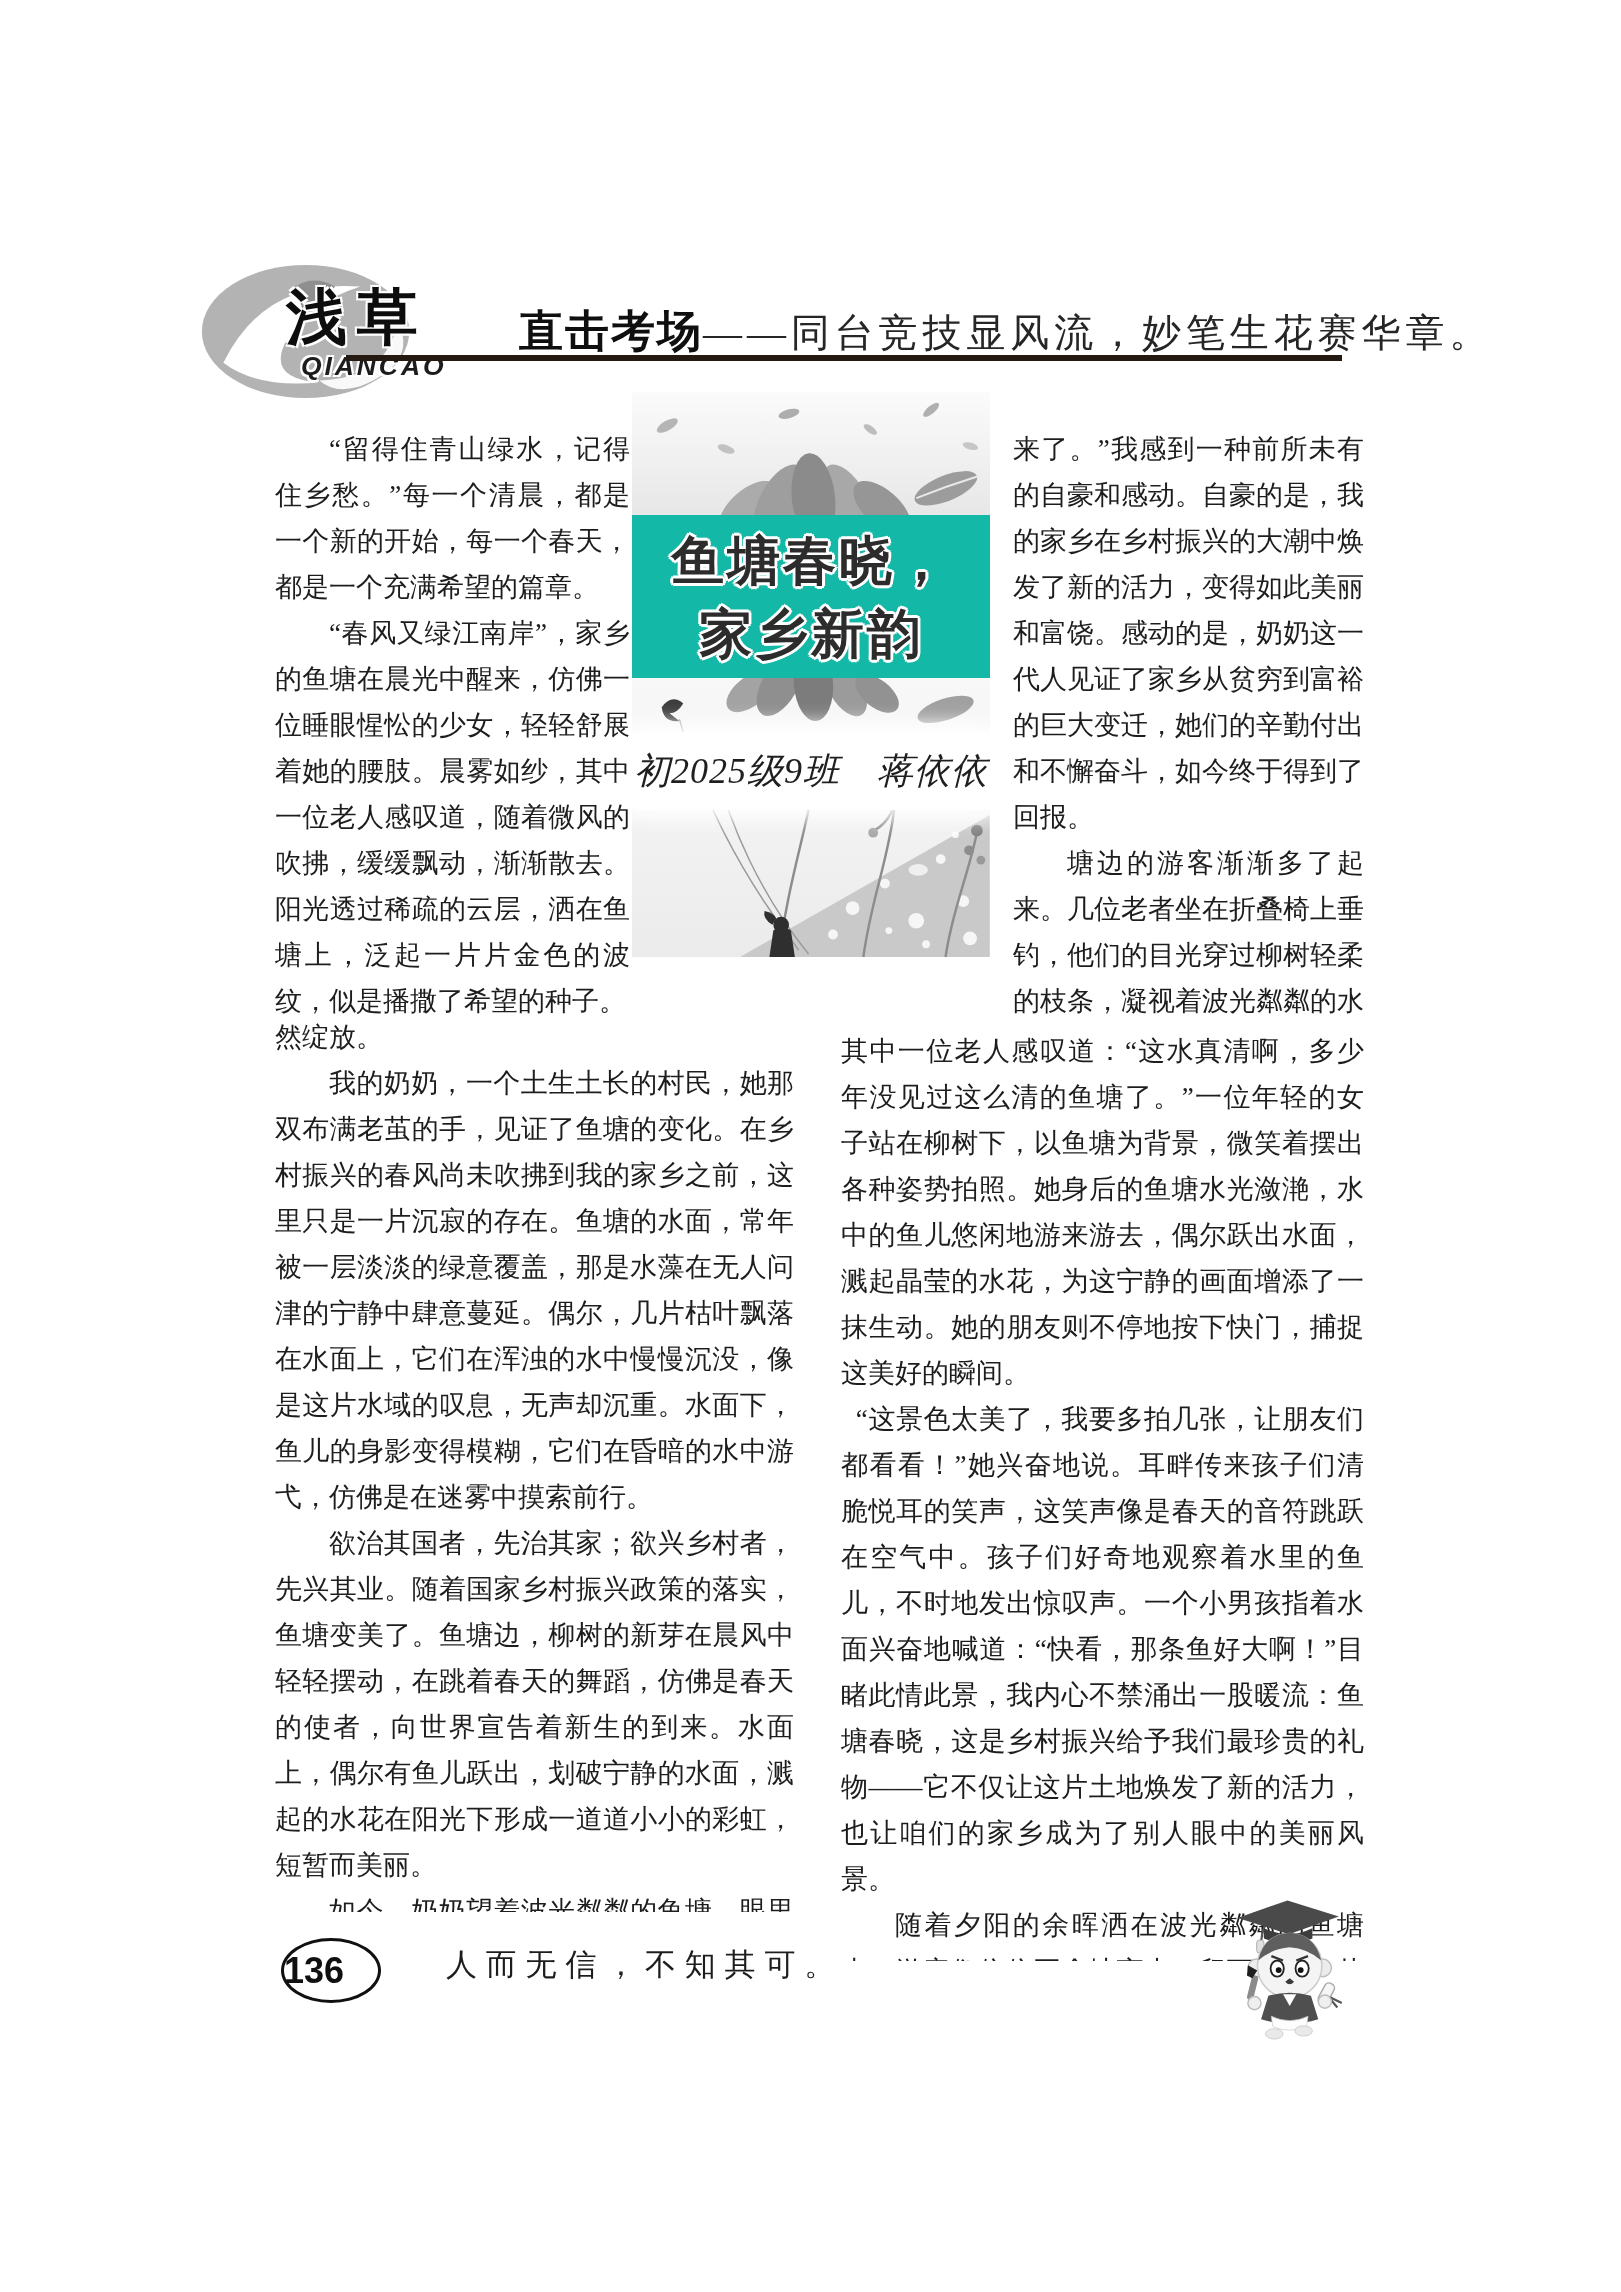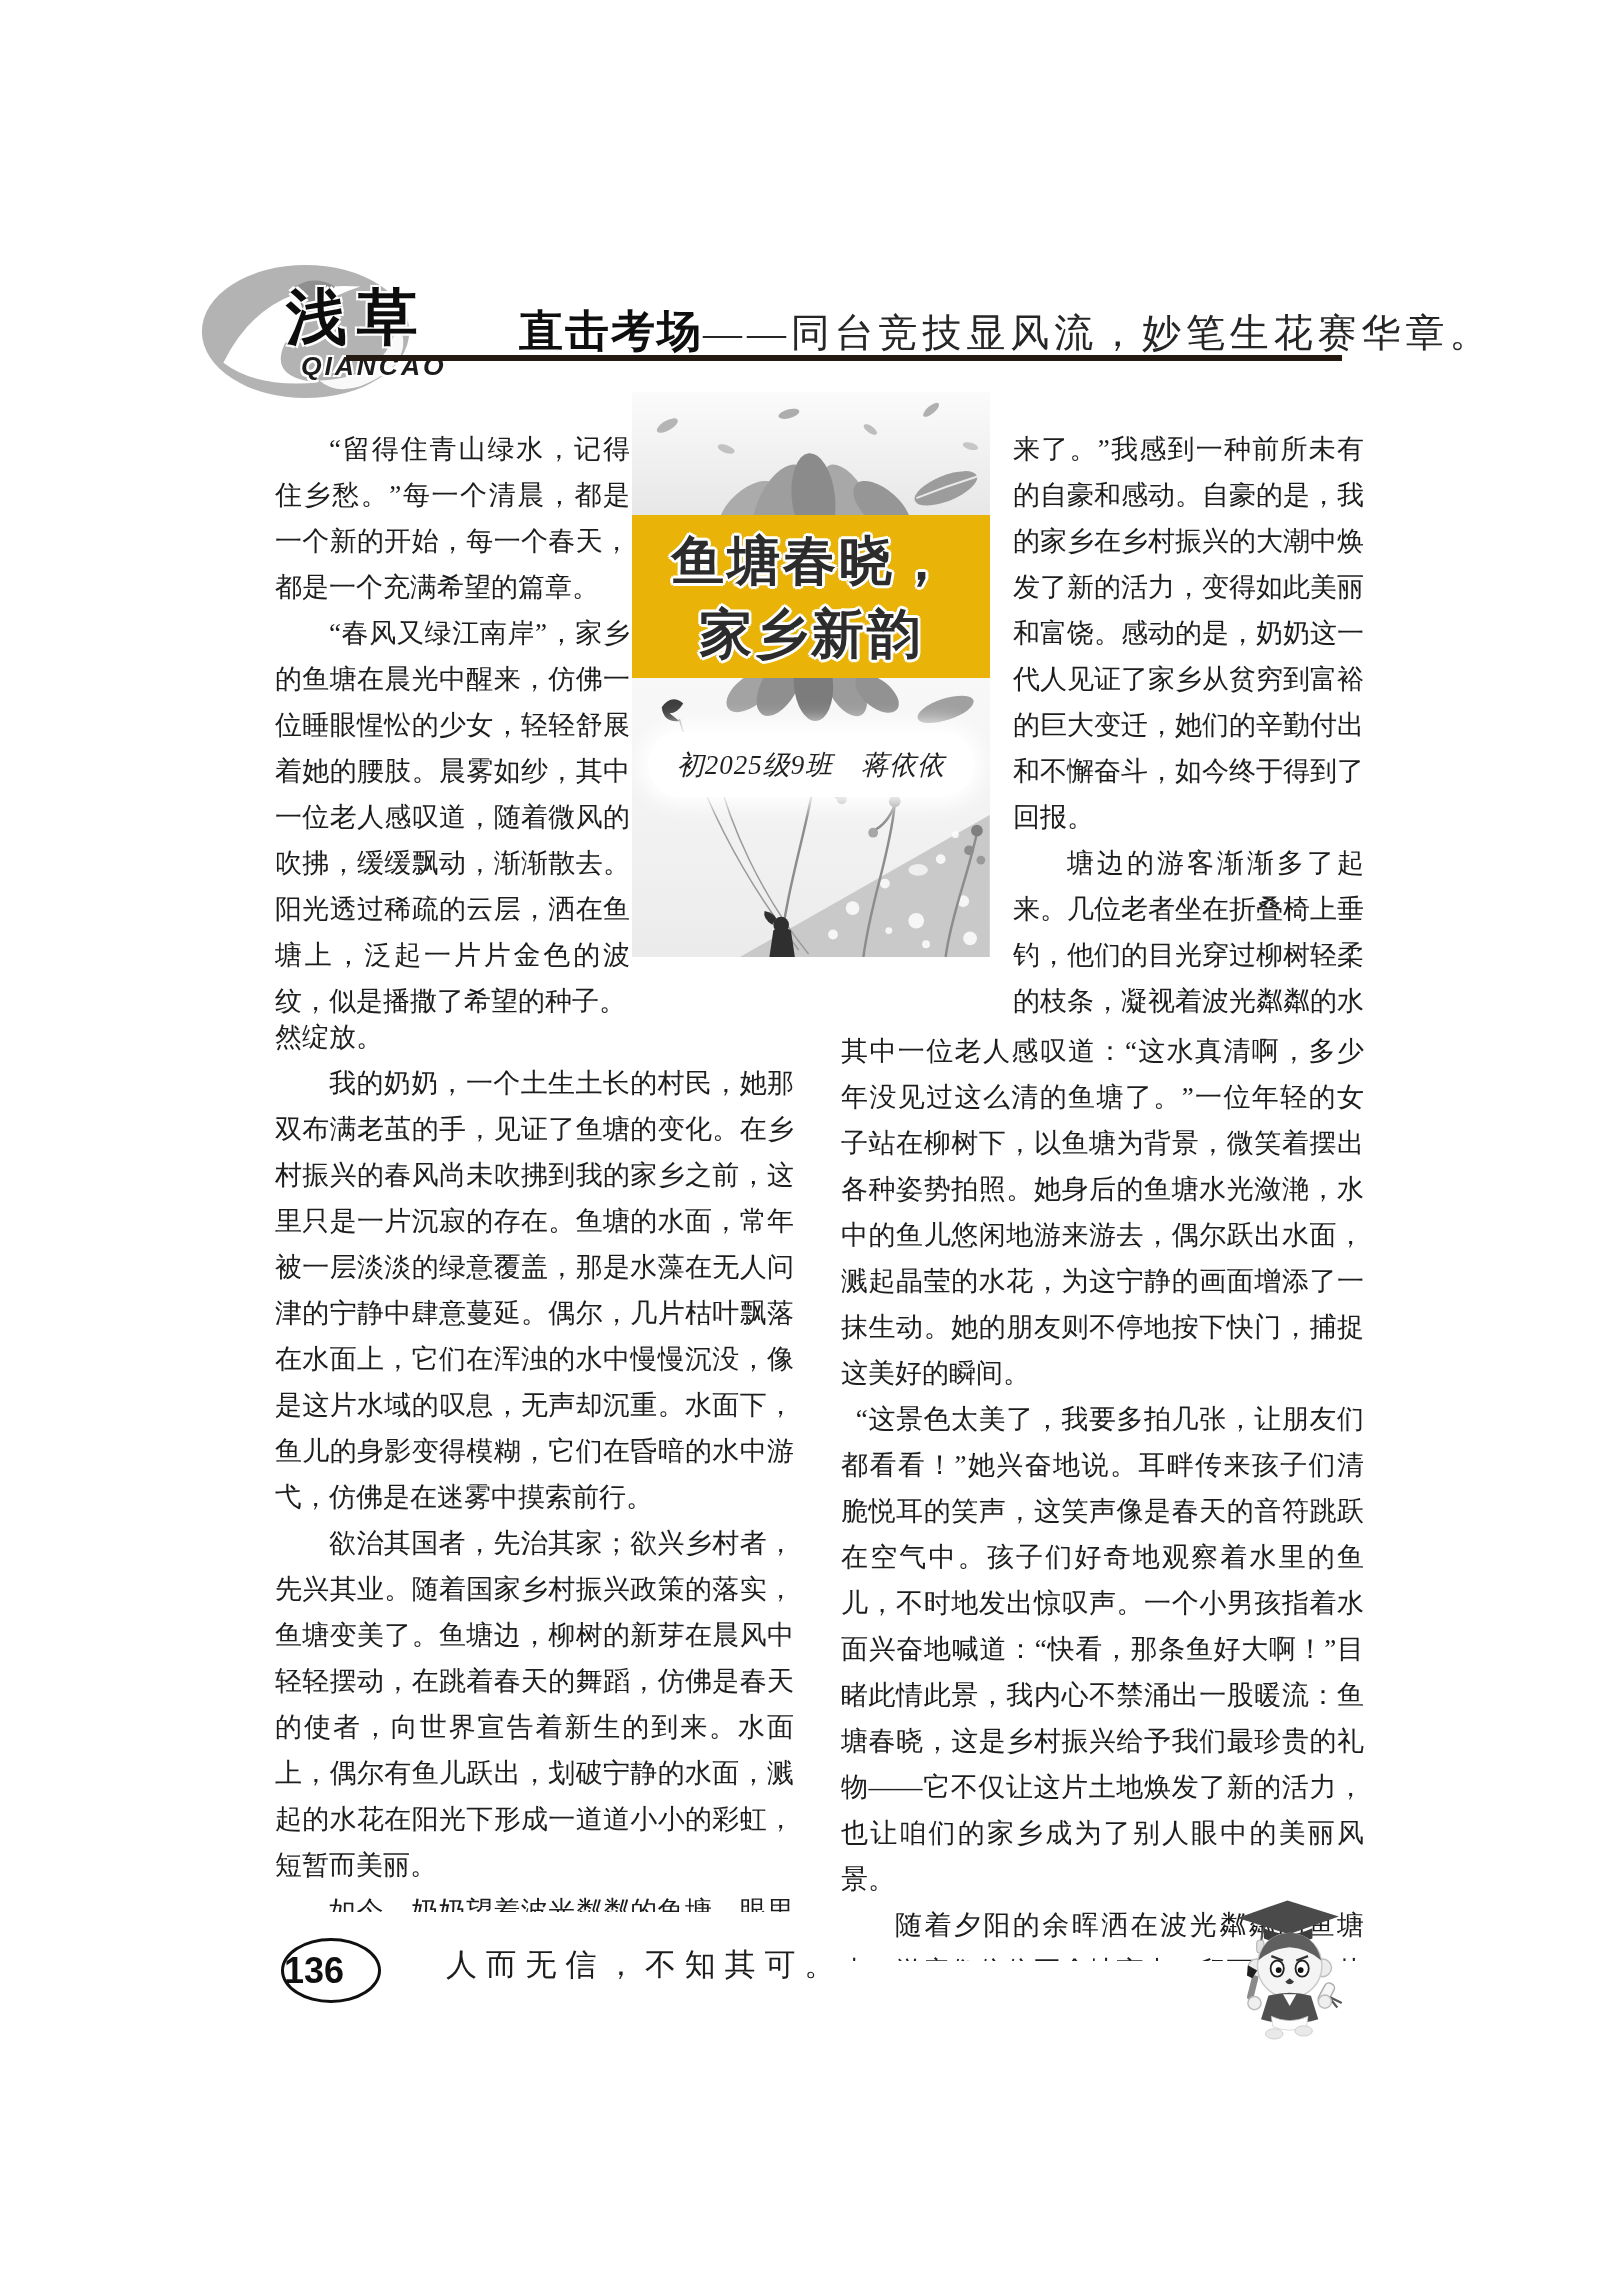--- a/index.html
+++ b/index.html
@@ -42,40 +42,40 @@
   .p-none{text-indent:0;}
   .p-half{text-indent:0.55em;}
 
   
   #feature{position:absolute;left:632px;top:392px;width:358px;height:566px;}
   .feature-top{
     position:absolute;left:0;top:0;width:358px;height:123px;overflow:hidden;
     background:linear-gradient(180deg,#fbfbfb 0%,#f0f0f0 55%,#e7e7e7 100%);
   }
   .feature-title-panel{
-    position:absolute;left:0;top:123px;width:358px;height:164px;background:#eab308;
+    position:absolute;left:0;top:123px;width:358px;height:164px;background:#14b8a6;
     display:flex;flex-direction:column;align-items:center;justify-content:center;gap:3.9px;
   }
   .feature-title{
     font-family:"Liberation Sans","DejaVu Sans",sans-serif;
     font-weight:900;font-size:53px;line-height:69px;letter-spacing:2.9px;color:#2c2c2c;
     text-shadow:-2.9px 0 0 #fff,2.9px 0 0 #fff,0 -2.9px 0 #fff,0 2.9px 0 #fff,
                 -2px -2px 0 #fff,2px 2px 0 #fff,-2px 2px 0 #fff,2px -2px 0 #fff;
     white-space:nowrap;
   }
   .feature-bottom{
     position:absolute;left:0;top:286px;width:358px;height:279px;overflow:hidden;
     background:linear-gradient(180deg,#f8f8f8 0%,#f1f1f1 60%,#ebebeb 100%);
   }
   .byline-pill{
     position:absolute;left:50%;top:54px;transform:translateX(-50%);
     background:#ffffff;border-radius:47px;padding:14.7px 29px;white-space:nowrap;
     box-shadow:0 0 17.6px 9.8px rgba(255,255,255,0.9);
   }
-  .byline{font-style:italic;font-size:27px;color:#1f1f1f;letter-spacing:1px;}
+  .byline{font-style:italic;font-size:36px;color:#1f1f1f;letter-spacing:1px;}
 
   
   .page-number-oval{
     position:absolute;left:281px;top:1938px;width:94px;height:59px;
     border:3.4px solid #101010;border-radius:50%;
     display:flex;align-items:center;
     font-family:"Liberation Sans","DejaVu Sans",sans-serif;
     font-size:36px;font-weight:600;color:#101010;background:#fff;
   }
   .motto{position:absolute;left:446px;top:1944px;font-size:31px;letter-spacing:8.8px;color:#1d1d1d;white-space:nowrap;}

